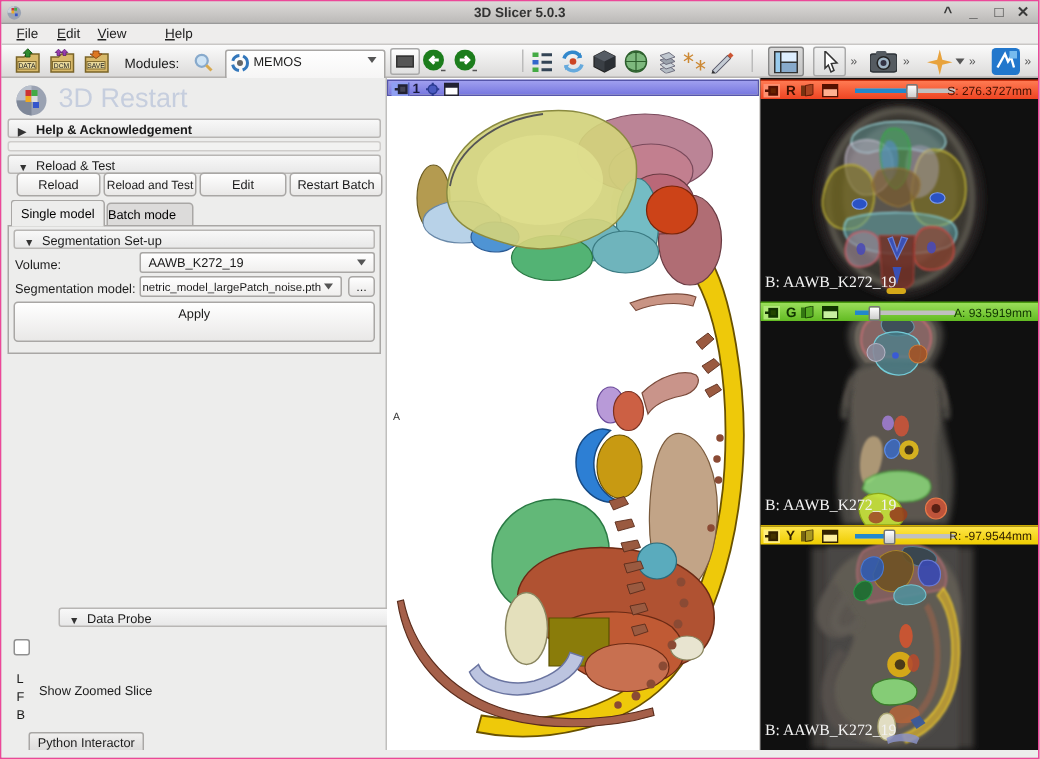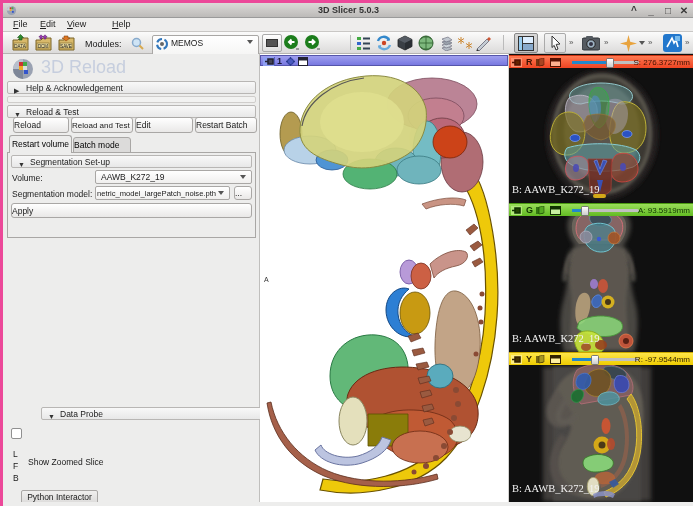--- a/index.html
+++ b/index.html
@@ -1,33 +1,33 @@
 <!DOCTYPE html>
 <html><head>
 <meta charset="utf-8">
 <style>
 * { margin:0; padding:0; box-sizing:border-box; }
 html,body { width:693px; height:506px; overflow:hidden; font-family:"Liberation Sans", sans-serif; }
-#win { position:absolute; left:0; top:0; width:693px; height:506px; background:#d4d2d0; border:3px solid #ec4899; }
+#win { position:absolute; left:0; top:0; width:693px; height:506px; background:#d4d2d0; border:1px solid #ec4899; }
 
 #titlebar { position:absolute; left:0; top:0; width:691px; height:15px; background:linear-gradient(#dcdad8,#bcbab8); border-bottom:1px solid #9a9a9a; }
 #titletext { position:absolute; left:0; right:0; top:2px; text-align:center; font-size:9px; font-weight:bold; color:#333; }
 .winbtn { position:absolute; top:3px; width:10px; height:10px; color:#3a3a3a; font-size:10px; font-weight:bold; text-align:center; line-height:10px; }
 
 #menubar { position:absolute; left:0; top:15px; width:691px; height:14px; background:#eeedec; border-bottom:1px solid #c9c7c5; }
 .menuitem { position:absolute; top:1px; font-size:9px; color:#222; }
 .menuitem u { text-decoration:underline; }
 
 #toolbar { position:absolute; left:0; top:29px; width:691px; height:22px; background:linear-gradient(#fbfbfb,#dcdbda); border-bottom:1px solid #b5b3b1; }
 
 #leftpanel { position:absolute; left:0; top:51px; width:257px; height:448px; background:#ededec; border-right:1px solid #c0bfbd; }
 #statusbar { position:absolute; left:0; top:499px; width:691px; height:5px; background:#ededec; }
 .secbar { position:absolute; left:4px; width:249px; height:13px; background:linear-gradient(#f8f8f8,#e8e8e8); border:1px solid #b8b6b4; border-radius:2px; font-size:8.5px; color:#1a1a1a; line-height:12px; padding-left:18px; }
 .secbar .arr { position:absolute; left:6px; top:3px; font-size:7px; color:#333; }
-.btn { position:absolute; background:linear-gradient(#ffffff,#e9e8e7); border:1px solid #a9a7a5; border-radius:3px; font-size:8.5px; color:#1a1a1a; }
+.btn { position:absolute; background:linear-gradient(#ffffff,#e9e8e7); border:1px solid #a9a7a5; border-radius:3px; font-size:8.5px; color:#1a1a1a; text-align:center; }
 .combo { position:absolute; background:linear-gradient(#ffffff,#f0efee); border:1px solid #a9a7a5; border-radius:2px; font-size:8.5px; color:#1a1a1a; }
 .combo .carr { position:absolute; right:5px; top:4px; width:0; height:0; border-left:3px solid transparent; border-right:3px solid transparent; border-top:4px solid #555; }
 .lbl { position:absolute; font-size:8.5px; color:#1a1a1a;text-align:right; }
 
 #view3d { position:absolute; left:257px; top:51px; width:248px; height:448px; background:#000; }
 #view3dhdr { position:absolute; left:257px; top:52px; width:248px; height:11px; background:linear-gradient(#9f9fef,#7878e0); border:1px solid #5555aa; }
 #slices { position:absolute; left:506px; top:51px; width:185px; height:448px; background:#111; }
 .slicehdr { position:absolute; left:0; width:185px; height:13px; }
 </style>
 </head>
@@ -190,42 +190,42 @@
     <svg style="position:absolute;left:8px;top:3px;" width="24" height="24" viewBox="0 0 24 24">
       <circle cx="12" cy="12" r="10" fill="#9aa2b2"></circle>
       <path d="M12 2 A10 10 0 0 0 2 12 L12 12 Z" fill="#b9c0cc"></path>
       <path d="M2 12 A10 10 0 0 0 12 22 L12 12 Z" fill="#7e8798"></path>
       <rect x="8" y="5" width="4" height="4" fill="#cc3333"></rect>
       <rect x="12" y="5" width="4" height="4" fill="#44aa44"></rect>
       <rect x="8" y="9" width="4" height="4" fill="#eeaa22"></rect>
       <rect x="12" y="9" width="4" height="4" fill="#dddddd"></rect>
       <rect x="13" y="13" width="4" height="4" fill="#3355cc"></rect>
     </svg>
-    <div style="position:absolute;left:38px;top:3px;font-size:18px;color:#c6cede;">3D Reload</div>
-
-    <div class="secbar" style="top:27px;"><span class="arr">▶</span>Help &amp; Acknowledgement</div>
+    <div style="position:absolute;left:38px;top:3px;font-size:18px;color:#c6cede;">3D Restart</div>
+
+    <div class="secbar" style="top:27px;font-weight:bold;"><span class="arr">▶</span>Help &amp; Acknowledgement</div>
     <div style="position:absolute;left:4px;top:42px;width:249px;height:7px;background:#f2f2f1;border:1px solid #cfcdcb;border-radius:2px;"></div>
 
     <div class="secbar" style="top:51px;"><span class="arr">▼</span>Reload &amp; Test</div>
     <div class="btn" style="left:10px;top:63px;width:56px;height:16px;line-height:15px;">Reload</div>
     <div class="btn" style="left:68px;top:63px;width:62px;height:16px;line-height:15px;font-size:8px;">Reload and Test</div>
     <div class="btn" style="left:132px;top:63px;width:58px;height:16px;line-height:15px;">Edit</div>
     <div class="btn" style="left:192px;top:63px;width:62px;height:16px;line-height:15px;">Restart Batch</div>
 
-    <div style="position:absolute;left:6px;top:81px;width:63px;height:18px;background:#ededec;border:1px solid #a9a7a5;border-bottom:none;border-radius:3px 3px 0 0;font-size:8.5px;text-align:center;line-height:17px;z-index:2;">Restart volume</div>
+    <div style="position:absolute;left:6px;top:81px;width:63px;height:18px;background:#ededec;border:1px solid #a9a7a5;border-bottom:none;border-radius:3px 3px 0 0;font-size:8.5px;text-align:center;line-height:17px;z-index:2;">Single model</div>
     <div style="position:absolute;left:70px;top:83px;width:58px;height:16px;background:#dcdbda;border:1px solid #a9a7a5;border-radius:3px 3px 0 0;font-size:8.5px;text-align:left;line-height:15px;">Batch mode</div>
     <div style="position:absolute;left:4px;top:98px;width:249px;height:86px;border:1px solid #a9a7a5;background:#ededec;"></div>
 
     <div class="secbar" style="top:101px;left:8px;width:241px;"><span class="arr">▼</span>Segmentation Set-up</div>
     <div class="lbl" style="left:9px;top:119px;">Volume:</div>
     <div class="combo" style="left:92px;top:116px;width:157px;height:14px;line-height:13px;padding-left:5px;">AAWB_K272_19<span class="carr"></span></div>
     <div class="lbl" style="left:9px;top:135px;">Segmentation model:</div>
     <div class="combo" style="left:92px;top:132px;width:135px;height:14px;line-height:13px;padding-left:1px;font-size:7.6px;">netric_model_largePatch_noise.pth<span class="carr"></span></div>
     <div class="btn" style="left:231px;top:132px;width:18px;height:14px;line-height:12px;">...</div>
-    <div class="btn" style="left:8px;top:149px;width:241px;height:15px;line-height:14px;">Apply</div>
+    <div class="btn" style="left:8px;top:149px;width:241px;height:27px;line-height:14px;">Apply</div>
 
     <div class="secbar" style="top:353px;margin-left:34px;"><span class="arr">▼</span>Data Probe</div>
     <div style="position:absolute;left:8px;top:374px;width:11px;height:11px;background:#fff;border:1px solid #909090;border-radius:2px;"></div>
     <div class="lbl" style="left:25px;top:375px;margin-top:28px;">Show Zoomed Slice</div>
     <div class="lbl" style="left:10px;top:395px;">L</div>
     <div class="lbl" style="left:10px;top:407px;">F</div>
     <div class="lbl" style="left:10px;top:419px;">B</div>
     <div style="position:absolute;left:18px;top:436px;width:77px;height:14px;background:linear-gradient(#f0efee,#dcdbda);border:1px solid #a9a7a5;border-radius:2px 2px 0 0;font-size:8.5px;text-align:center;line-height:13px;color:#1a1a1a;">Python Interactor</div>
   </div>
   <div id="view3d">

